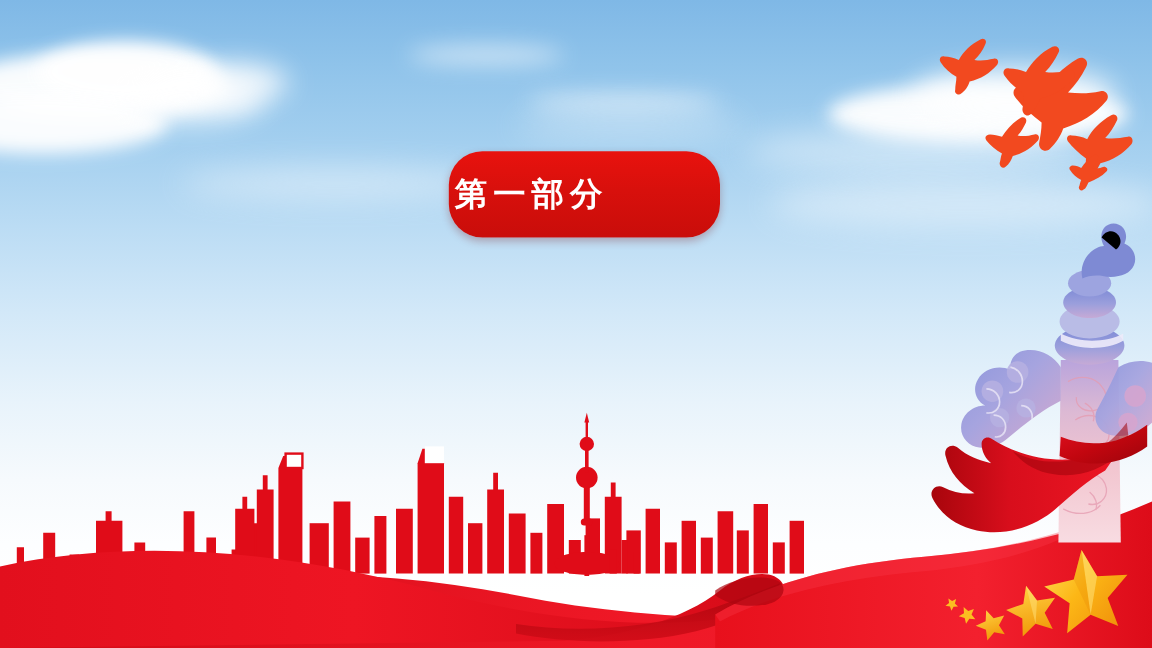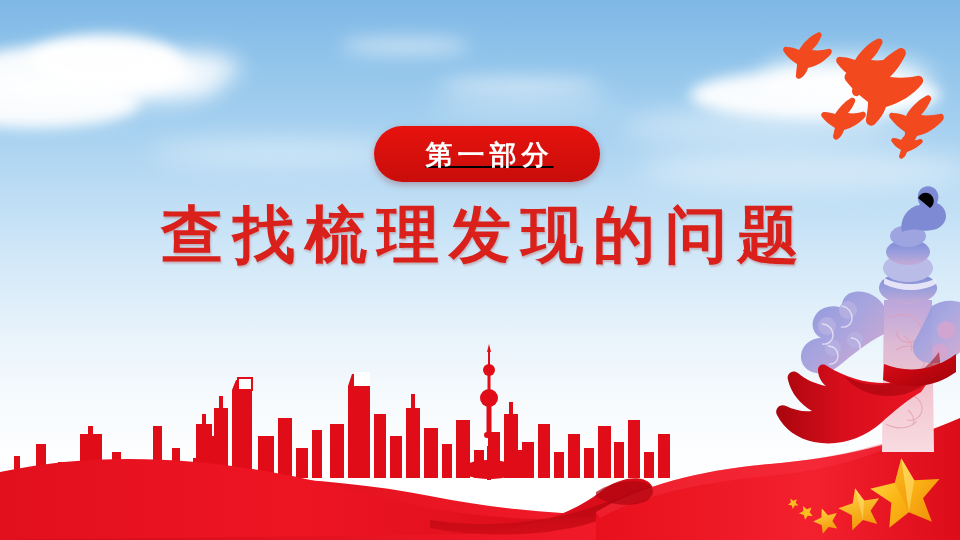--- a/index.html
+++ b/index.html
@@ -46,28 +46,27 @@
   .cloud.soft { filter: blur(11px); opacity: .8; }
   .cloud.wisp { filter: blur(9px); opacity: .55; }
   .cloud.faint { filter: blur(13px); opacity: .42; }
 
   
   .badge {
     position: absolute;
     left: 374px;
     top: 126px;
     width: 226px;
-    height: 56px;
+    height: 72px;
     border-radius: 28px;
     background: linear-gradient(to bottom, #E8120E 0%, #D8100C 45%, #C90D0A 100%);
     box-shadow: 0 3px 7px rgba(120,0,0,.28);
     display: flex;
     align-items: center;
-    justify-content: center;
-    text-decoration: underline;
+    justify-content: flex-start;
   }
   .badge-text {
     color: #ffffff;
     font-size: 27px;
     letter-spacing: 5px;
     font-weight: 700;
     font-family: "DejaVu Serif", "Liberation Serif", serif;
     text-indent: 5px;
     line-height: 1;
   }
@@ -396,15 +395,14 @@
     </g>
     <g transform="translate(793,503) rotate(-32) scale(0.15)">
       <path d="M0 -34 L9.8 -10.6 L35 -8.2 L16 8.6 L21.5 33 L0 20.4 L-21.5 33 L-16 8.6 L-35 -8.2 L-9.8 -10.6 Z" fill="#FBBE21"></path>
     </g>
   </svg>
 
   <div class="badge">
     <span class="badge-text">第一部分</span>
   </div>
 
-  <div class="main-title">查找梳理发现的问题</div>
 
 </div>
 
 </body></html>

